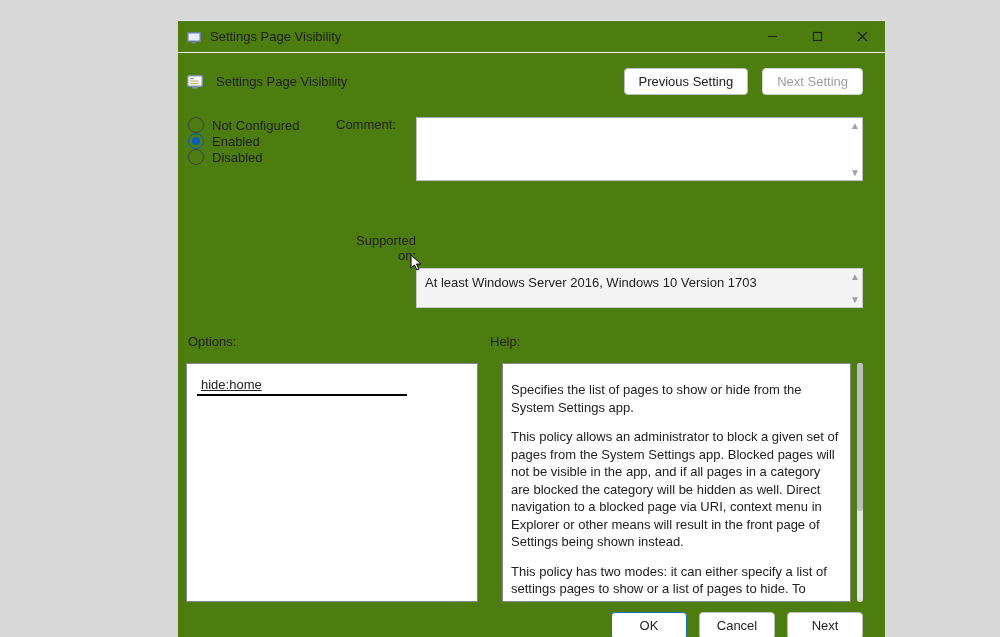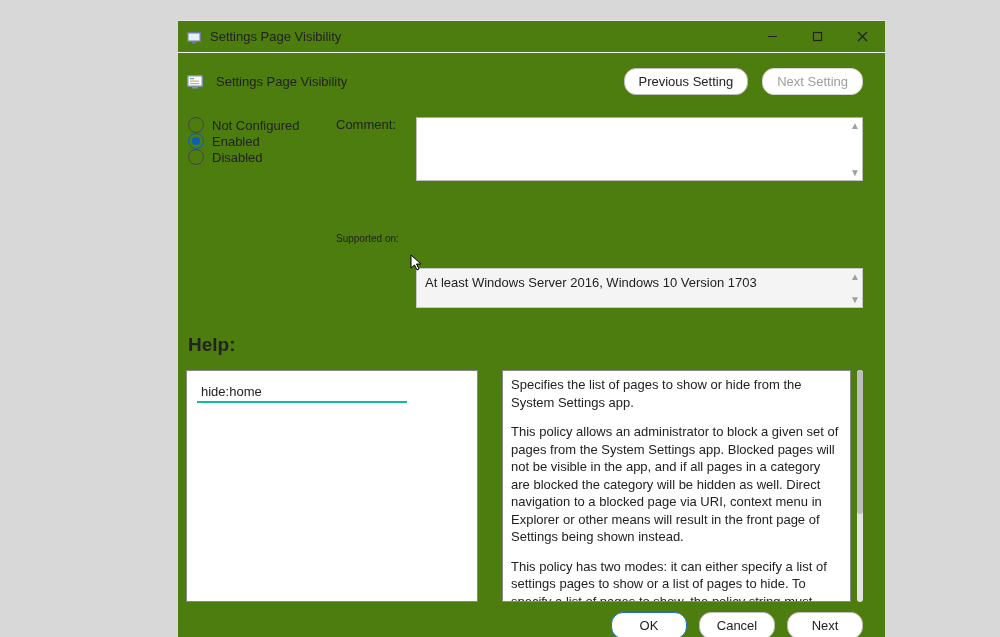--- a/index.html
+++ b/index.html
@@ -33,51 +33,51 @@
   .win-btn svg { stroke:#222; }
   .content-area { padding:0 22px 12px 8px; height:calc(100% - 32px); display:flex; flex-direction:column; }
   .header-row { display:flex; align-items:center; margin-top:15px; gap:12px;}
   .page-icon { width:18px; height:18px; flex-shrink:0; }
   .page-title { font-size:13px; flex:1; }
   .nav-buttons { display:flex; gap:14px; margin-right:0; }
   .btn {
     height:27px; padding:0 14px;
     background:#fff;
     border:1px solid #bdbdbd;
-    border-radius:12px;
+    border-radius:4px;
     font-size:13px;
     color:#222;
     display:flex; align-items:center; justify-content:center;
   }
   .btn.disabled { color:#9e9e9e; border-color:#d4d4d4; }
   .radio-section { display:flex; margin-top:22px; }
   .radio-col { width:150px; display:flex; flex-direction:column; padding-left:2px;}
   .radio-item { display:flex; align-items:center; gap:8px; font-size:13px;}
   .radio-outer { width:16px; height:16px; border:1.5px solid #444; border-radius:50%; display:flex; align-items:center; justify-content:center; }
   .radio-outer.selected { border-color:#0a5ec1; }
   .radio-inner { width:8px; height:8px; border-radius:50%; background:#0a5ec1; }
   .comment-col { flex:1; display:flex; flex-direction:column;gap:40px; }
   .comment-row { display:flex; }
   .comment-label { width:80px; font-size:13px; padding-top:0;}
   .comment-box { flex:1; height:64px; border:1px solid #bfbfbf; border-top-color:#aaa; position:relative; background:#fff;}
   .scroll-arrow { position:absolute; right:2px; color:#a0a0a0; font-size:10px; }
   .scroll-top { top:2px; }
   .scroll-bot { bottom:2px; }
   .support-row { display:flex; margin-top:12px; }
-  .support-label { width:80px; font-size:10px; text-align:left; }
+  .support-label { width:80px; font-size:13px; text-align:right; }
   .support-box { flex:1; border:1px solid #c9c9c9; background:#f4f4f4; padding:6px 8px; font-size:13px; position:relative; height:40px;margin-top:35px;}
   .mid-labels { display:flex; margin-top:26px; padding-left:2px; }
   .options-label { width:302px; font-size:13px;}
-  .help-label { font-size:19px;font-weight:bold;}
+  .help-label { font-size:13px;}
   .panes { display:flex; margin-top:14px; gap:24px; flex:1; min-height:0;}
   .options-pane { width:292px; border:1px solid #888; background:#fff; padding:10px; }
   .opt-label { font-size:13px; margin-bottom:6px; }
-  .text-input { width:210px; height:22px; border:none; border-bottom:2px solid #14b8a6; font-size:13px; padding:2px 4px; background:#fff; color:#222; }
+  .text-input { width:210px; height:22px; border:none; border-bottom:2px solid #000000; font-size:13px; padding:2px 4px; background:#fff; color:#222;text-decoration:underline; }
   .help-wrap { flex:1; display:flex; min-height:0;}
-  .help-pane { flex:1; border:1px solid #888; background:#fff; padding:5px 8px 5px 8px; font-size:13px; line-height:1.35; overflow:hidden;}
+  .help-pane { flex:1; border:1px solid #888; background:#fff; padding:17px 8px 5px 8px; font-size:13px; line-height:1.35; overflow:hidden;}
   .help-pane p { margin:0 0 12px 0;}
   .vscroll { width:6px; background:#e4e4e4; border-radius:3px; margin-left:6px; position:relative;}
   .vscroll-thumb { position:absolute; top:0; width:100%; height:62%; background:#bdbdbd; border-radius:3px;}
   .footer { display:flex; justify-content:flex-end; gap:12px; margin-top:10px; padding-right:0;}
   .footer .btn { width:76px; padding:0;text-align:right;}
   .footer .btn.primary { border-color:#1e6fbf; }
   .cursor { position:absolute; left:232px; top:233px; width:14px; height:18px; pointer-events:none;}
 </style>
 </head>
 <body>
@@ -159,20 +159,21 @@
           <div class="support-box">
             <span>At least Windows Server 2016, Windows 10 Version 1703</span>
             <span class="scroll-arrow scroll-top">▲</span>
             <span class="scroll-arrow scroll-bot">▼</span>
           </div>
         </div>
       </div>
     </div>
 
     <div class="mid-labels">
+      <div class="options-label">Options:</div>
       <div class="help-label">Help:</div>
     </div>
 
     <div class="panes">
       <div class="options-pane">
         <input class="text-input" type="text" value="hide:home" style="">
       </div>
       <div class="help-wrap">
         <div class="help-pane">
           <p>Specifies the list of pages to show or hide from the System Settings app.</p>

